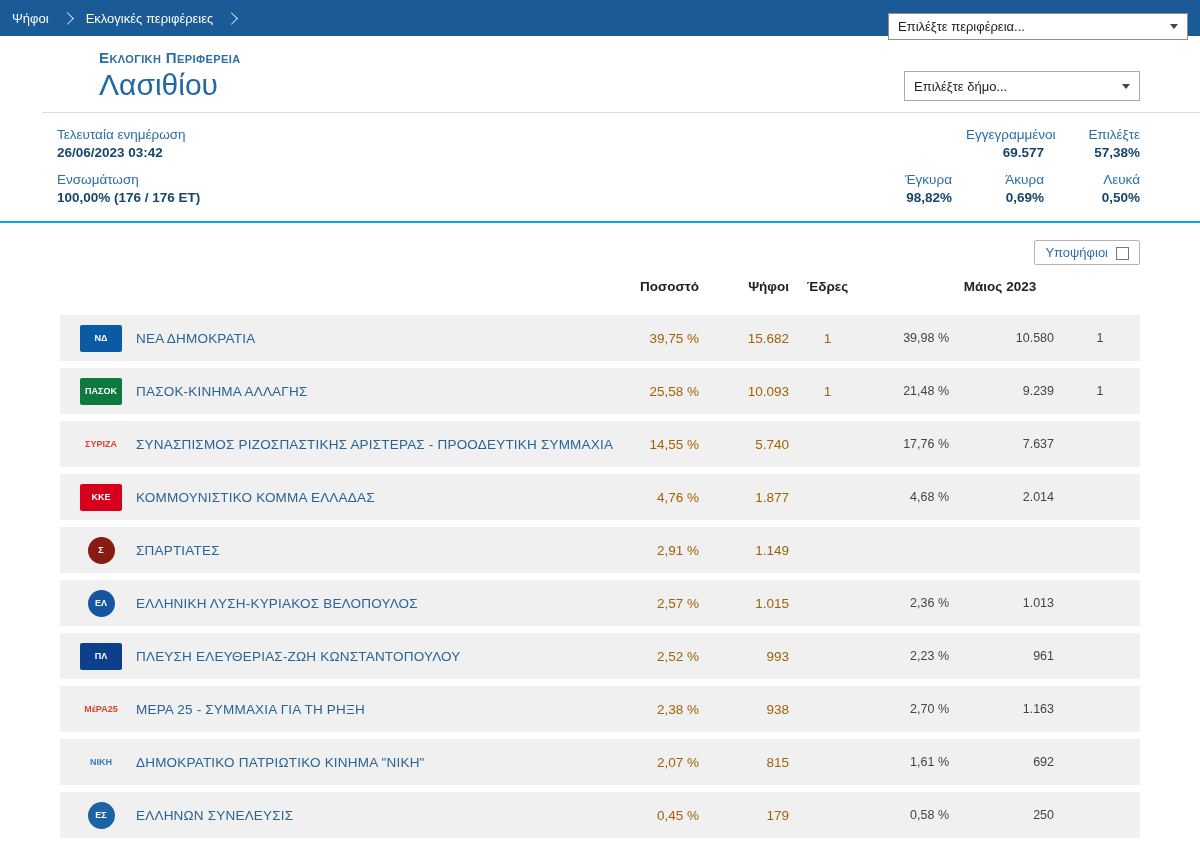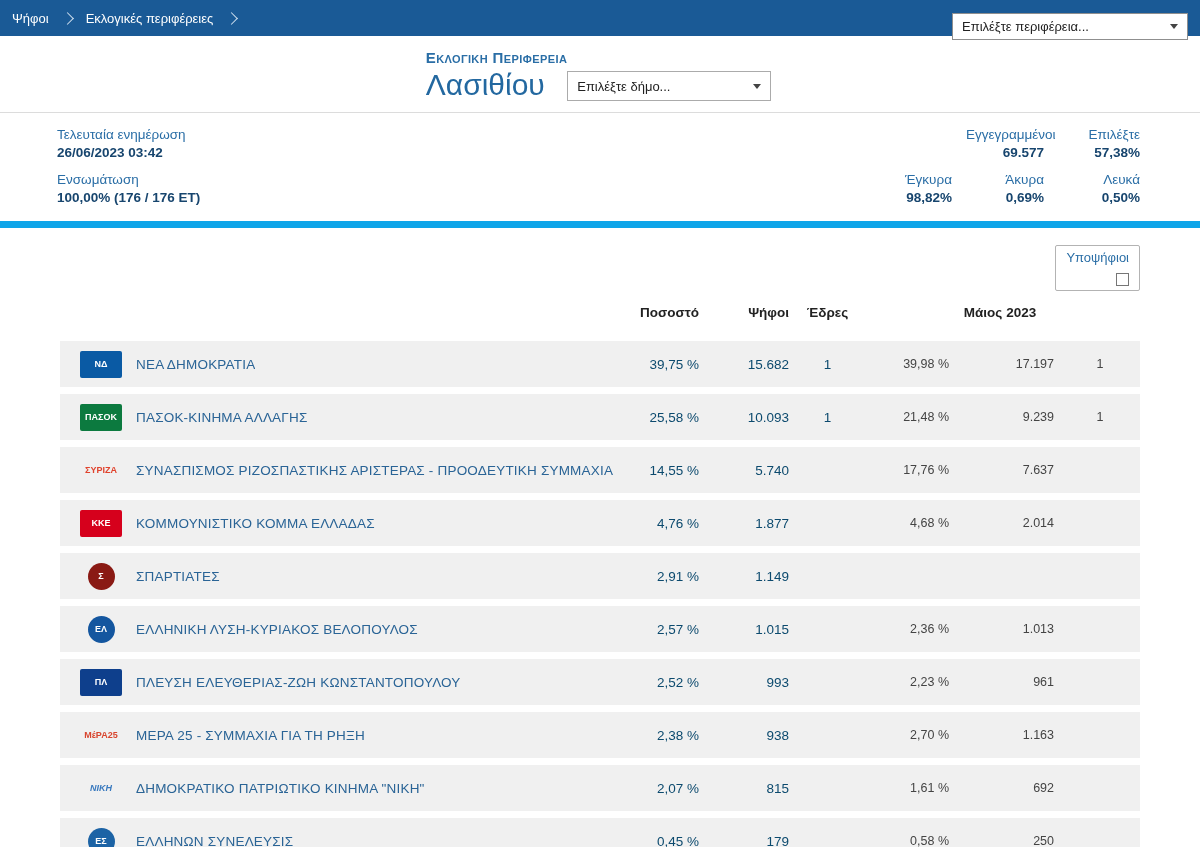--- a/index.html
+++ b/index.html
@@ -11,63 +11,63 @@
     padding: 0 12px; color: #fff; }
   .crumb { font-size: 13px; color: #ffffff; text-decoration: none; cursor: pointer; white-space: nowrap; }
   .crumb-sep { width: 9px; height: 9px; border-top: 1.5px solid #cfe0ef; border-right: 1.5px solid #cfe0ef;
     transform: rotate(45deg); margin: 0 14px; flex: 0 0 auto; }
   .topbar .spacer { flex: 1; }
 
   .selectbox { background: #ffffff; border: 1px solid #8f8f8f; display: flex; align-items: center;
     justify-content: space-between; padding: 0 9px; color: #222; font-size: 13px; cursor: pointer; }
   .selectbox .caret { width: 0; height: 0; border-left: 4px solid transparent; border-right: 4px solid transparent;
     border-top: 5px solid #444; margin-left: 10px; flex: 0 0 auto; }
-  .region-select { width: 236px; height: 27px; margin-top: 16px; }
-
-  
-  .page-header { display: flex; justify-content: center; align-items: flex-start;
-    padding: 13px 60px 10px 57px; border-bottom: 1px solid #dcdcdc; }
+  .region-select { width: 300px; height: 27px; margin-top: 16px; }
+
+  
+  .page-header { display: flex; justify-content: space-between; align-items: flex-start;
+    padding: 13px 60px 10px 57px; border-bottom: 1px solid #dcdcdc; margin-left: 42px; }
   .kicker { color: #2a6ea6; font-size: 15px; font-weight: 600; font-variant: small-caps;
     letter-spacing: 0.4px; }
   .title { color: #2368a0; font-size: 30px; font-weight: 400; margin-top: 2px; }
-  .muni-select { width: 204px; height: 30px; margin-top: 22px; border-color: #ababab; }
+  .muni-select { width: 236px; height: 30px; margin-top: 22px; border-color: #ababab; }
 
   
   .stats { display: flex; justify-content: space-between; padding: 14px 60px 16px 57px;
-    border-bottom: 7px solid #0ea5e9; }
+    border-bottom: 2px solid #0ea5e9; }
   .stat-label { color: #2a6ea6; font-size: 13.5px; }
   .stat-value { color: #17456e; font-size: 13.5px; font-weight: bold; margin-top: 3px; }
   .stats-left .group + .group { margin-top: 12px; }
   .stats-right { display: grid; grid-template-columns: 92px 92px 96px; column-gap: 0;
     row-gap: 12px; text-align: right; }
   .stats-right .cell { padding-left: 14px; }
 
   
   .content { padding: 0 60px; }
   .toolbar { display: flex; justify-content: flex-end; margin-top: 17px; }
   .candidates-btn { display: flex; align-items: flex-end; gap: 8px; background: #fff;
     border: 1px solid #b3b3b3; border-radius: 2px; padding: 4px 10px; cursor: pointer;
-    color: #2a6ea6; font-size: 13px; flex-direction: column; }
+    color: #2a6ea6; font-size: 13px; }
   .candidates-btn .cb { width: 13px; height: 13px; border: 1px solid #767676; background: #fff; }
 
   .grid { display: grid; grid-template-columns: 555px 90px 90px 65px 95px 105px 80px; align-items: center; }
   .thead { margin-top: 14px; padding-bottom: 21px; font-size: 13.5px; font-weight: bold; color: #222; }
   .num { text-align: right; padding-right: 6px; }
   .ctr { text-align: center; }
   .th-prev { grid-column: 5 / 8; text-align: center; }
 
   .row { background: #f0f0f0; height: 46px; margin-bottom: 7px; }
   .party-cell { display: flex; align-items: center; gap: 14px; padding-left: 20px; overflow: hidden; }
   .party-name { color: #2a6496; font-size: 13.5px; letter-spacing: 0.2px; white-space: nowrap;
     overflow: hidden; text-overflow: ellipsis; cursor: pointer; }
   .logo { width: 42px; height: 27px; flex: 0 0 auto; display: flex; align-items: center;
     justify-content: center; font-weight: bold; font-size: 9px; border-radius: 2px;
     letter-spacing: 0; line-height: 1; }
   .logo.circle { width: 27px; height: 27px; border-radius: 50%; margin: 0 7.5px; }
-  .val { color: #0c4a6e; font-size: 13.5px; }
+  .val { color: #a16207; font-size: 13.5px; }
   .prev { color: #444; font-size: 12.5px; }
 </style>
 </head>
 <body>
 
 <div class="topbar">
   <a class="crumb">Ψήφοι</a>
   <span class="crumb-sep"></span>
   <a class="crumb">Εκλογικές περιφέρειες</a>
   <span class="crumb-sep"></span>
@@ -145,21 +145,21 @@
   <div>
   <div class="grid row">
     <div class="party-cell">
       <span class="logo" style="background: rgb(10, 90, 164); color: rgb(255, 255, 255);">ΝΔ</span>
       <a class="party-name">ΝΕΑ ΔΗΜΟΚΡΑΤΙΑ</a>
     </div>
     <div class="num val">39,75 %</div>
     <div class="num val">15.682</div>
     <div class="ctr val">1</div>
     <div class="num prev">39,98 %</div>
-    <div class="num prev">17.197</div>
+    <div class="num prev">10.580</div>
     <div class="ctr prev">1</div>
   </div>
 
   <div class="grid row">
     <div class="party-cell">
       <span class="logo" style="background: rgb(12, 122, 63); color: rgb(255, 255, 255);">ΠΑΣΟΚ</span>
       <a class="party-name">ΠΑΣΟΚ-ΚΙΝΗΜΑ ΑΛΛΑΓΗΣ</a>
     </div>
     <div class="num val">25,58 %</div>
     <div class="num val">10.093</div>
@@ -242,21 +242,21 @@
     <div class="num val">2,38 %</div>
     <div class="num val">938</div>
     <div class="ctr val"></div>
     <div class="num prev">2,70 %</div>
     <div class="num prev">1.163</div>
     <div class="ctr prev"></div>
   </div>
 
   <div class="grid row">
     <div class="party-cell">
-      <span class="logo" style="background: transparent; color: rgb(58, 122, 191); font-style: italic;">ΝΙΚΗ</span>
+      <span class="logo" style="background: transparent; color: rgb(58, 122, 191);">ΝΙΚΗ</span>
       <a class="party-name">ΔΗΜΟΚΡΑΤΙΚΟ ΠΑΤΡΙΩΤΙΚΟ ΚΙΝΗΜΑ "ΝΙΚΗ"</a>
     </div>
     <div class="num val">2,07 %</div>
     <div class="num val">815</div>
     <div class="ctr val"></div>
     <div class="num prev">1,61 %</div>
     <div class="num prev">692</div>
     <div class="ctr prev"></div>
   </div>
 

